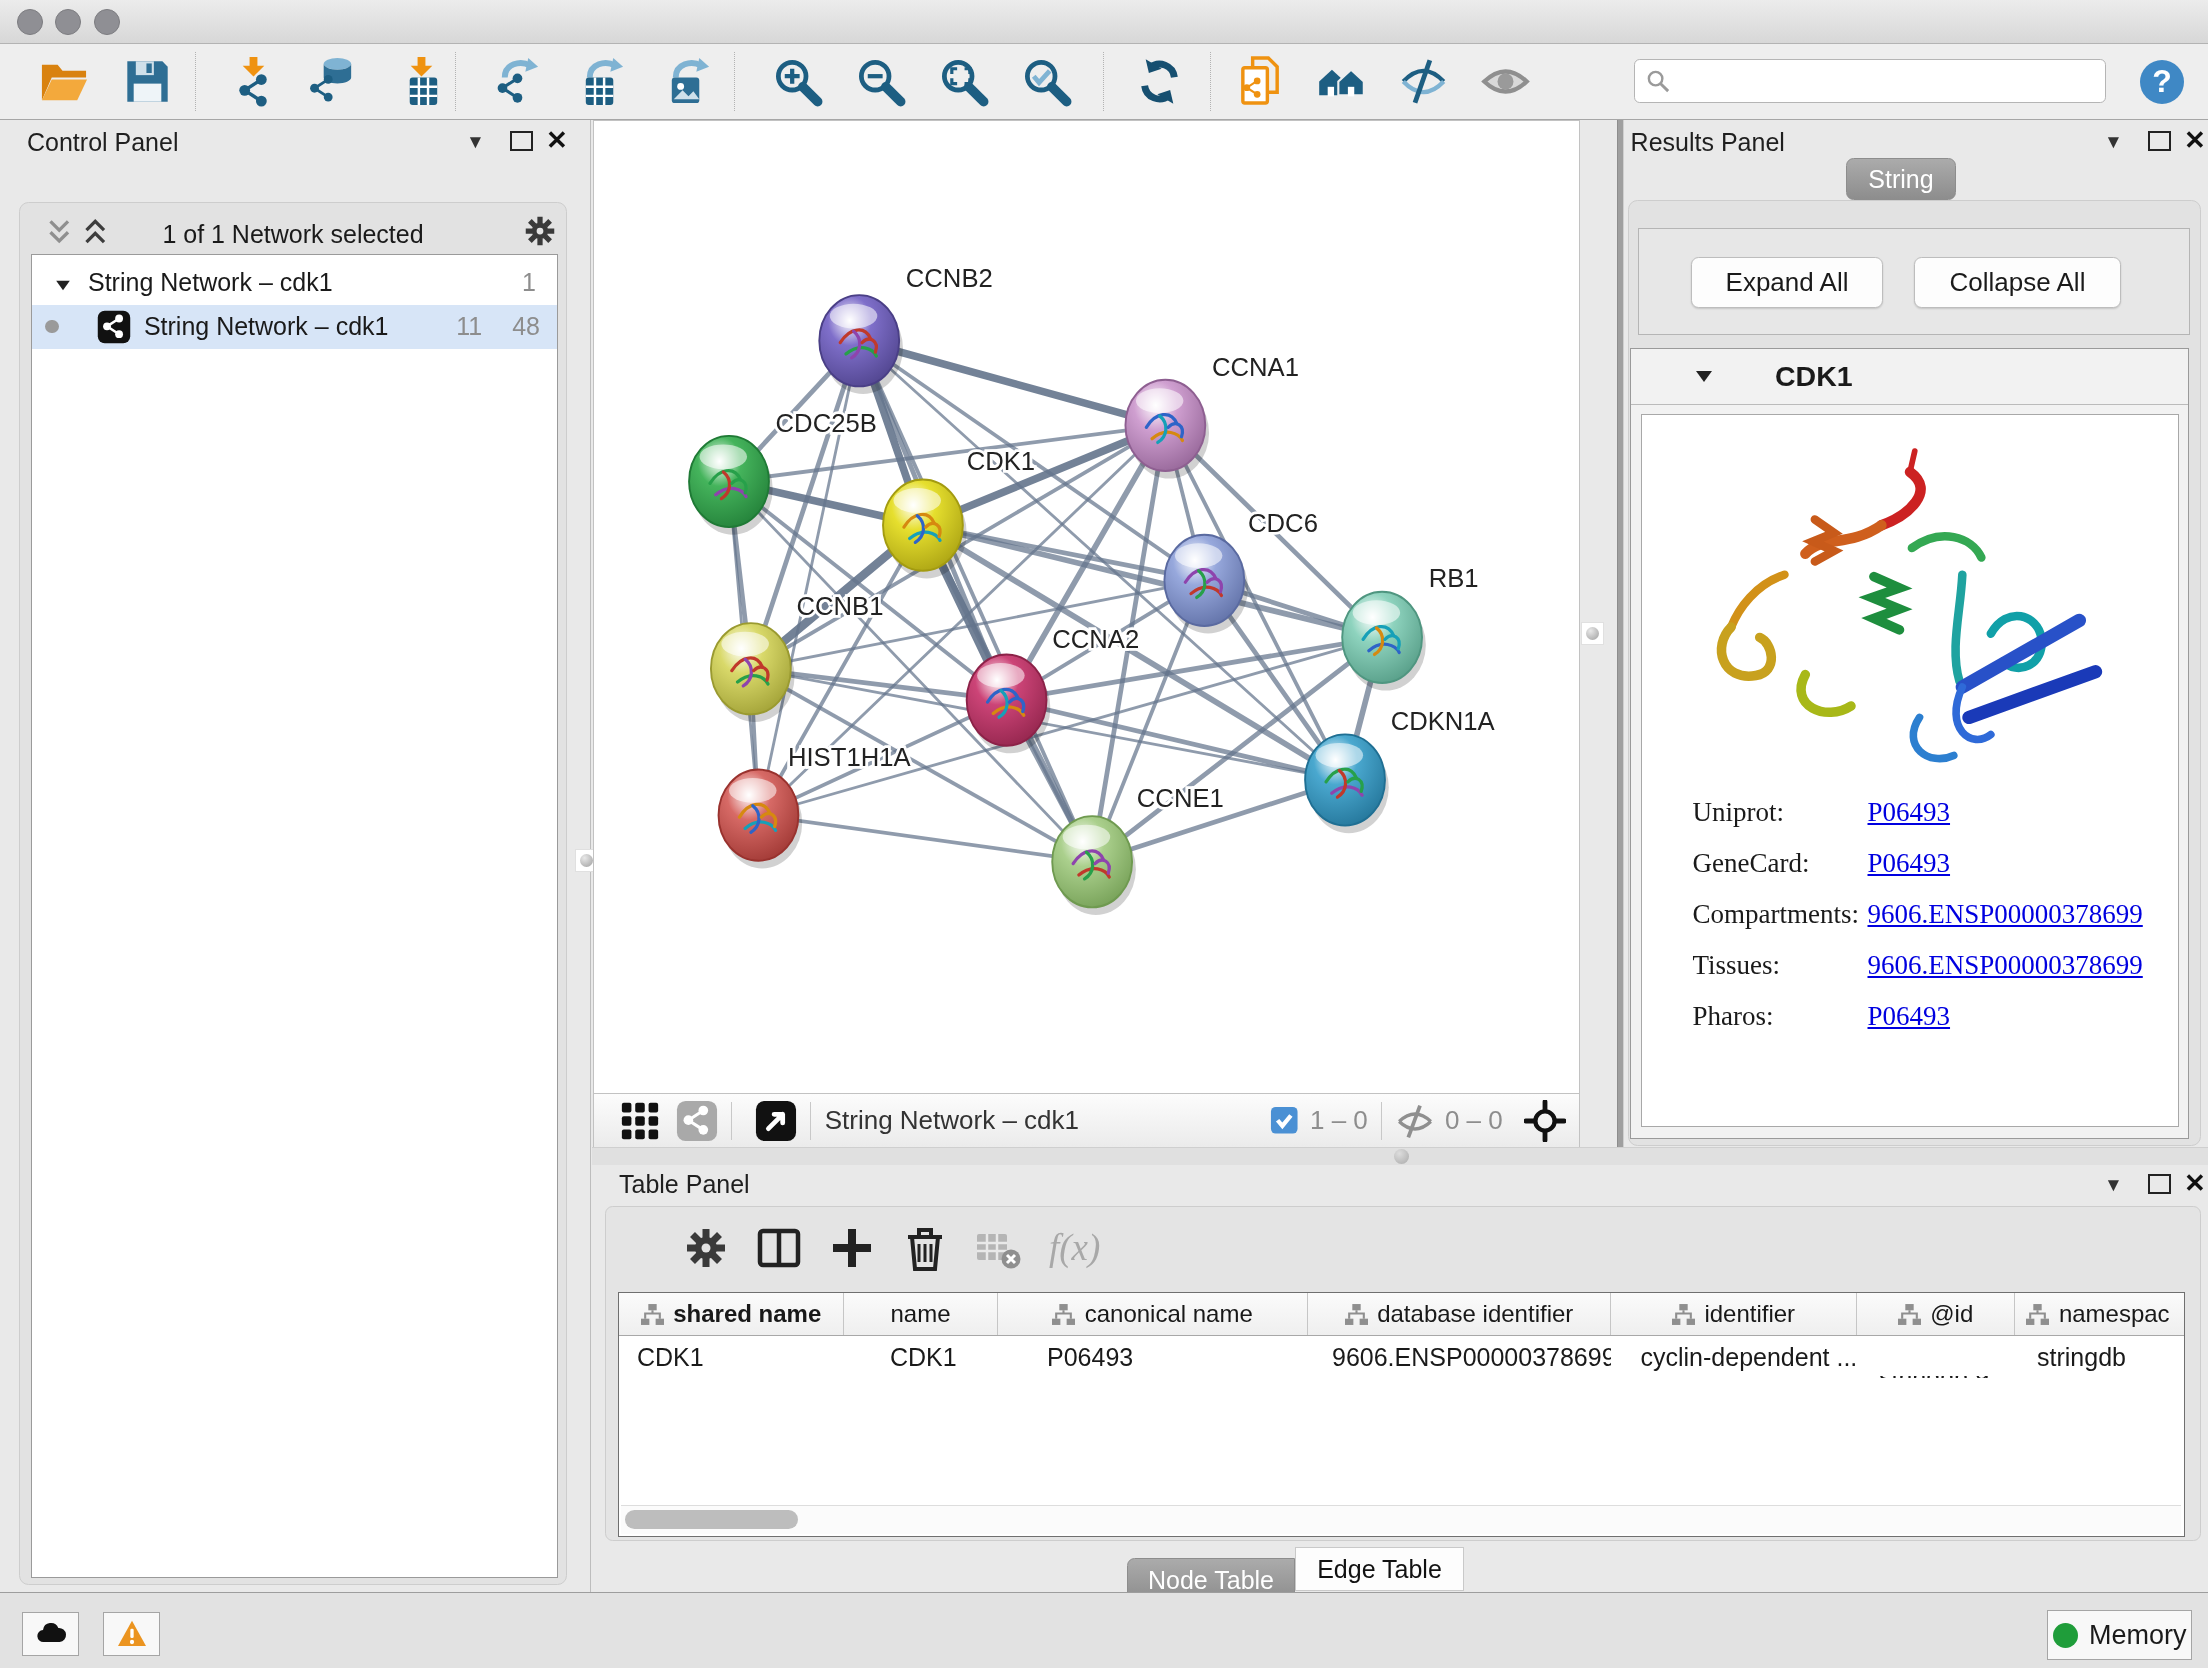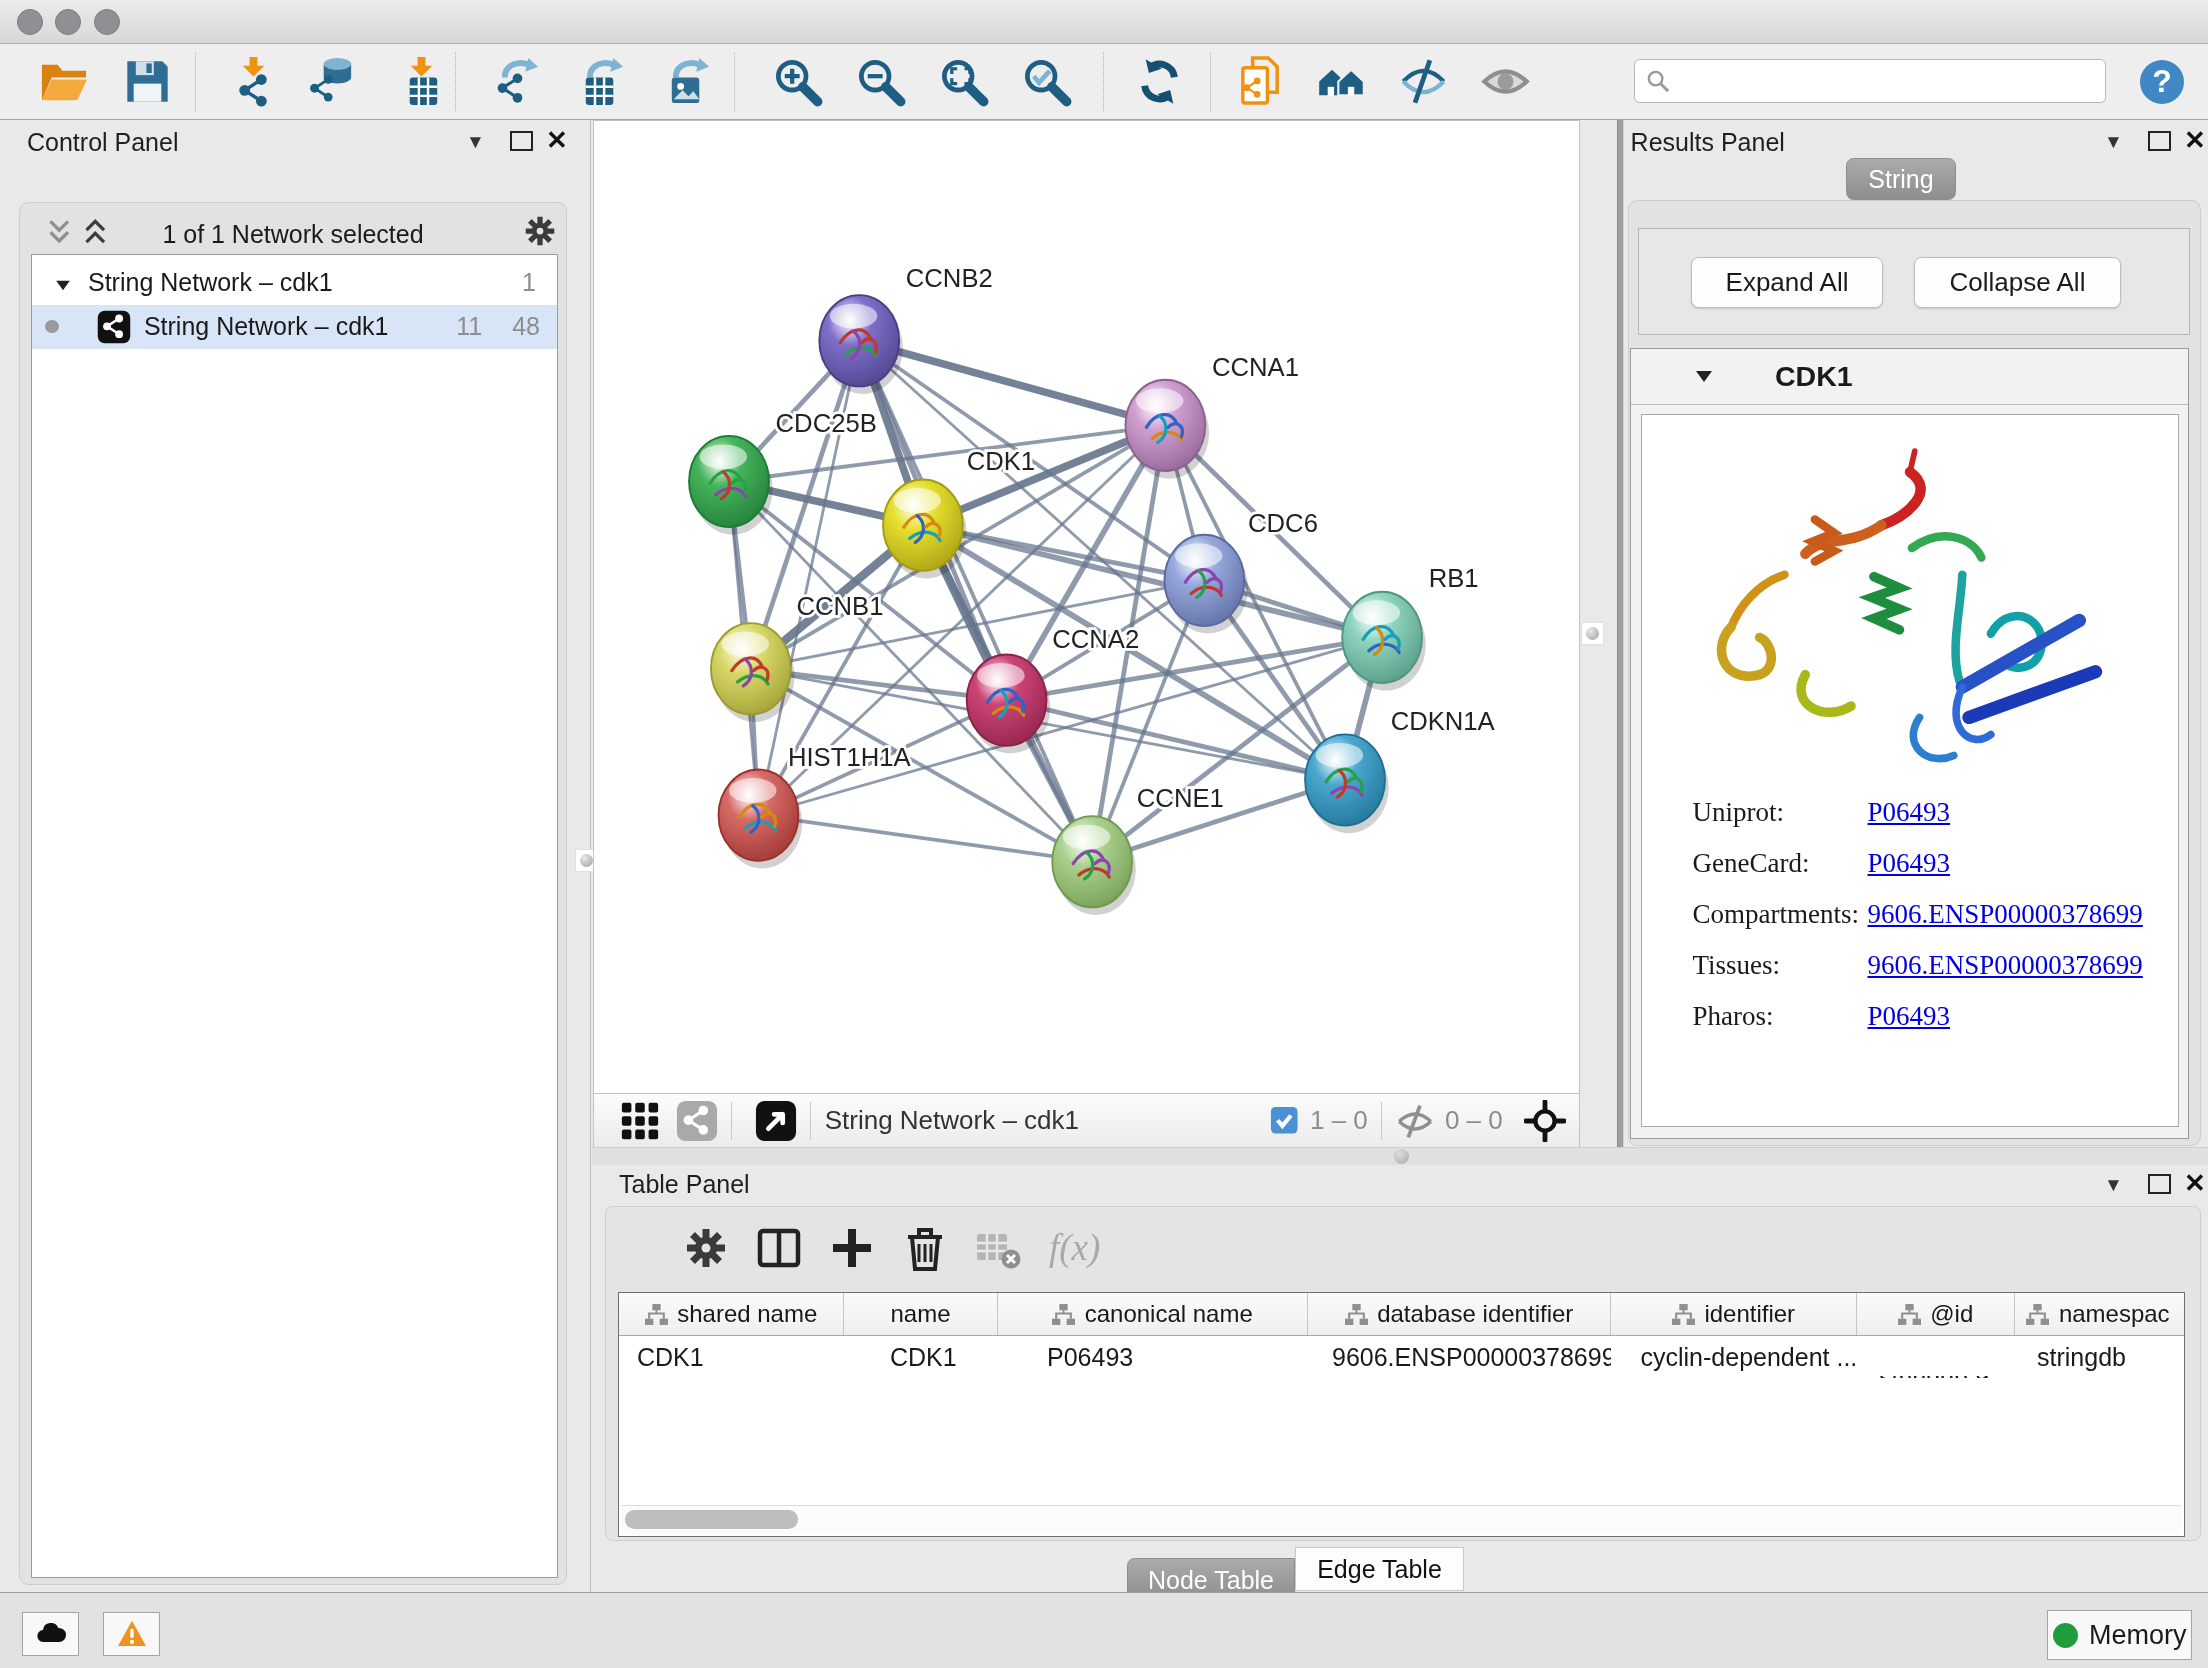--- a/index.html
+++ b/index.html
@@ -679,21 +679,21 @@
         <path d="M3 17h30M3 25h30M13 8v26M23 8v26" stroke="#e9e9e9" stroke-width="2.5"></path>
         <circle cx="37" cy="33" r="9.5" fill="#8f8f8f"></circle>
         <path d="M33 29l8 8M41 29l-8 8" stroke="#fff" stroke-width="3"></path>
       </svg></span>
   <span class="ic" style="width:74px"><svg viewBox="0 0 76 48">
         <text x="2" y="36" font-family="Liberation Serif,serif" font-style="italic" font-size="38" fill="#a8a8a8">f(x)</text>
       </svg></span>
 </div>
 <div class="abs tbl">
   <div class="th" id="thead">
-      <div class="cell" style="width: 225px;">
+      <div class="cell" style="width: 225px; font-weight: bold;">
         <span style="width: 23px; height: 23px; flex: 0 0 auto;"><svg viewBox="0 0 22 22">
             <rect x="7" y="1" width="8" height="6" fill="#8f8f8f"></rect>
             <path d="M11 7v3M4 15v-5h14v5" stroke="#8f8f8f" stroke-width="2" fill="none"></path>
             <rect x="0" y="15" width="8" height="6" fill="#8f8f8f"></rect>
             <rect x="14" y="15" width="8" height="6" fill="#8f8f8f"></rect>
           </svg></span>
         <span>shared name</span>
       </div>
       <div class="cell" style="width: 154px;">
         <span>name</span>

